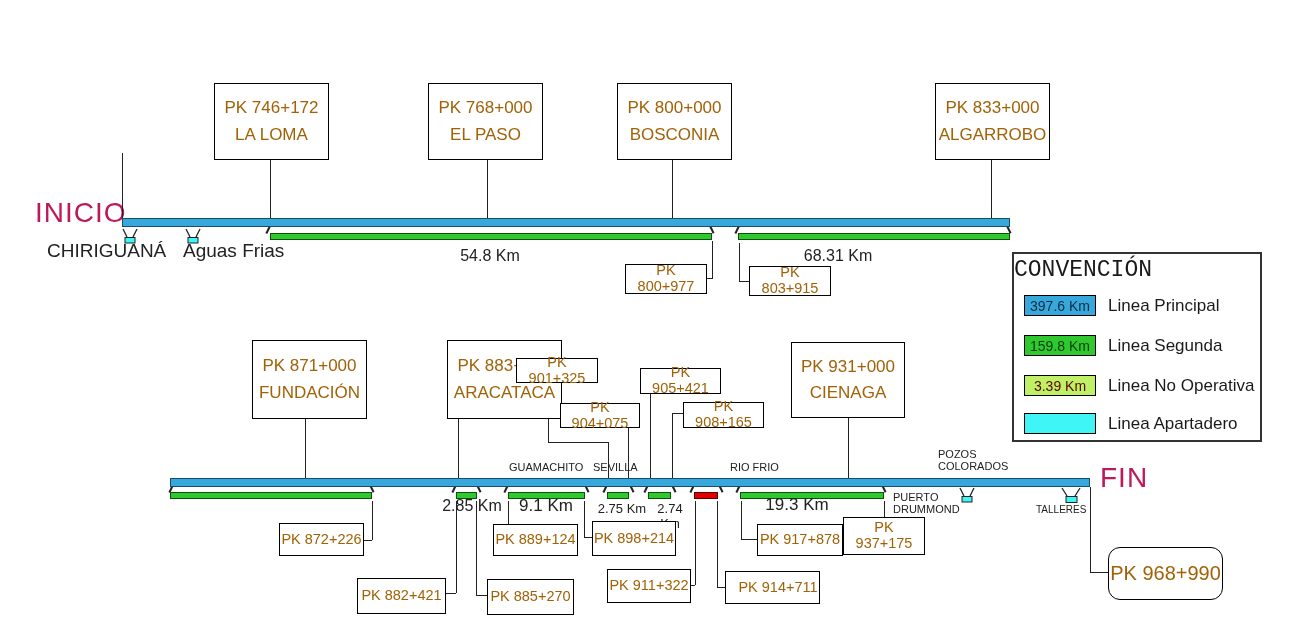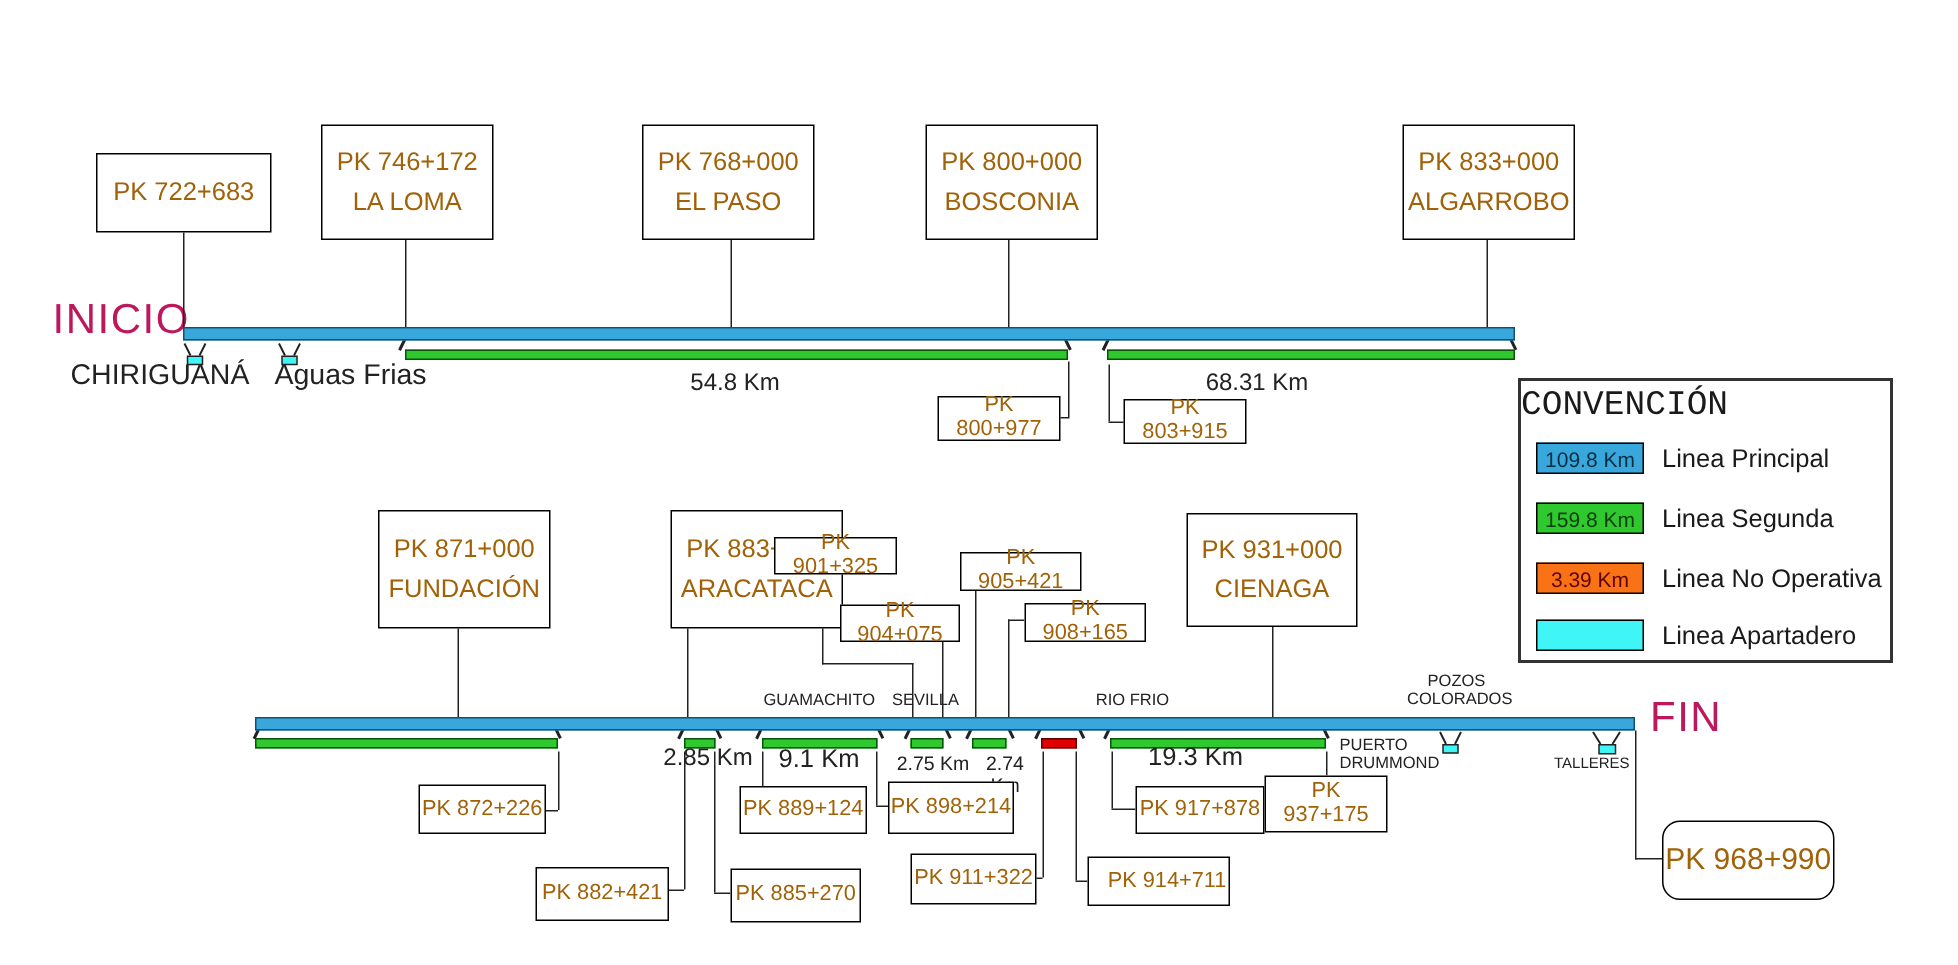--- a/index.html
+++ b/index.html
@@ -20,29 +20,29 @@
   .hline{position:absolute;height:0;border-top:1.5px solid #222;z-index:2;}
   .track{position:absolute;z-index:3;box-sizing:border-box;}
   .main{height:9px;background:#38A8DC;border:1px solid #14506e;}
   .second{height:7px;background:#2FC82F;border:1px solid #0b520b;}
   .noop{height:7px;background:#E00000;border:1px solid #5e0000;}
   .tick{position:absolute;width:1.6px;height:12px;background:#222;z-index:2;}
   .tickL{transform:rotate(26deg);}
   .tickR{transform:rotate(-26deg);}
   .endlabel{position:absolute;font-size:28px;color:#be185d;letter-spacing:1px;}
   .stn-big{position:absolute;font-size:19px;color:#222;}
-  .stn-sm{position:absolute;font-size:11px;color:#222;text-align:center;line-height:12px;z-index:4;}
+  .stn-sm{position:absolute;font-size:11px;color:#222;text-align:left;line-height:12px;z-index:4;}
   .km{position:absolute;font-size:16px;color:#222;text-align:center;z-index:4;}
   .legend{position:absolute;left:1012px;top:252px;width:246px;height:186px;border:2px solid #333;background:#fff;z-index:6;}
   .legend-title{position:absolute;left:0;top:3px;width:100%;text-align:left;font-size:23px;color:#1a1a1a;font-family:Liberation Mono, monospace;}
   .sw{position:absolute;left:10px;width:72px;height:21px;border:1.2px solid #000;box-sizing:border-box;
       display:flex;align-items:center;justify-content:center;font-size:14px;color:#143;overflow:hidden;}
   .sw-blue{background:#38A8DC;color:#0a2d42;}
   .sw-green{background:#2FC82F;color:#0a3d0a;}
-  .sw-red{background:#f97316;color:#5e0000;}
+  .sw-red{background:#bef264;color:#5e0000;}
   .sw-cyan{background:#40F5F5;}
   .legend-label{position:absolute;left:94px;font-size:17px;color:#1a1a1a;white-space:nowrap;}
   .apt{position:absolute;z-index:4;}
 </style>
 </head>
 <body>
 
 <div id="canvas">
 
 
@@ -75,23 +75,20 @@
   <div class="stn-big" style="left:183px;top:240px;">Aguas Frias</div>
 
   <div class="km" style="left:440px;top:247px;width:100px;">54.8 Km</div>
   <div class="km" style="left:788px;top:247px;width:100px;">68.31 Km</div>
 
   <div class="vline" style="left:712px;top:241px;height:37px;"></div>
   <div class="hline" style="left:703px;top:278px;width:10px;"></div>
   <div class="vline" style="left:739px;top:243px;height:38px;"></div>
   <div class="hline" style="left:739px;top:281px;width:11px;"></div>
 
-  <div class="box" style="left:64px;top:102px;width:115px;height:51px;">
-    <div>PK 722+683</div>
-  </div>
   <div class="box" style="left:214px;top:83px;width:113px;height:75px;">
     <div>PK 746+172</div>
     <div>LA LOMA</div>
   </div>
   <div class="box" style="left:428px;top:83px;width:113px;height:75px;">
     <div>PK 768+000</div>
     <div>EL PASO</div>
   </div>
   <div class="box" style="left:617px;top:83px;width:113px;height:75px;">
     <div>PK 800+000</div>
@@ -103,21 +100,21 @@
   </div>
   <div class="box small" style="left:625px;top:264px;width:80px;height:28px;">
     <div>PK 800+977</div>
   </div>
   <div class="box small" style="left:749px;top:266px;width:80px;height:28px;">
     <div>PK 803+915</div>
   </div>
 
   <div class="legend">
     <div class="legend-title">CONVENCIÓN</div>
-    <div class="sw sw-blue" style="top:41px;">109.8 Km</div>
+    <div class="sw sw-blue" style="top:41px;">397.6 Km</div>
     <div class="legend-label" style="top:42px;">Linea Principal</div>
     <div class="sw sw-green" style="top:81px;">159.8 Km</div>
     <div class="legend-label" style="top:82px;">Linea Segunda</div>
     <div class="sw sw-red" style="top:121px;">3.39 Km</div>
     <div class="legend-label" style="top:122px;">Linea No Operativa</div>
     <div class="sw sw-cyan" style="top:159px;"></div>
     <div class="legend-label" style="top:160px;">Linea Apartadero</div>
   </div>
 
   <div class="endlabel" style="left:1100px;top:462px;">FIN</div>

